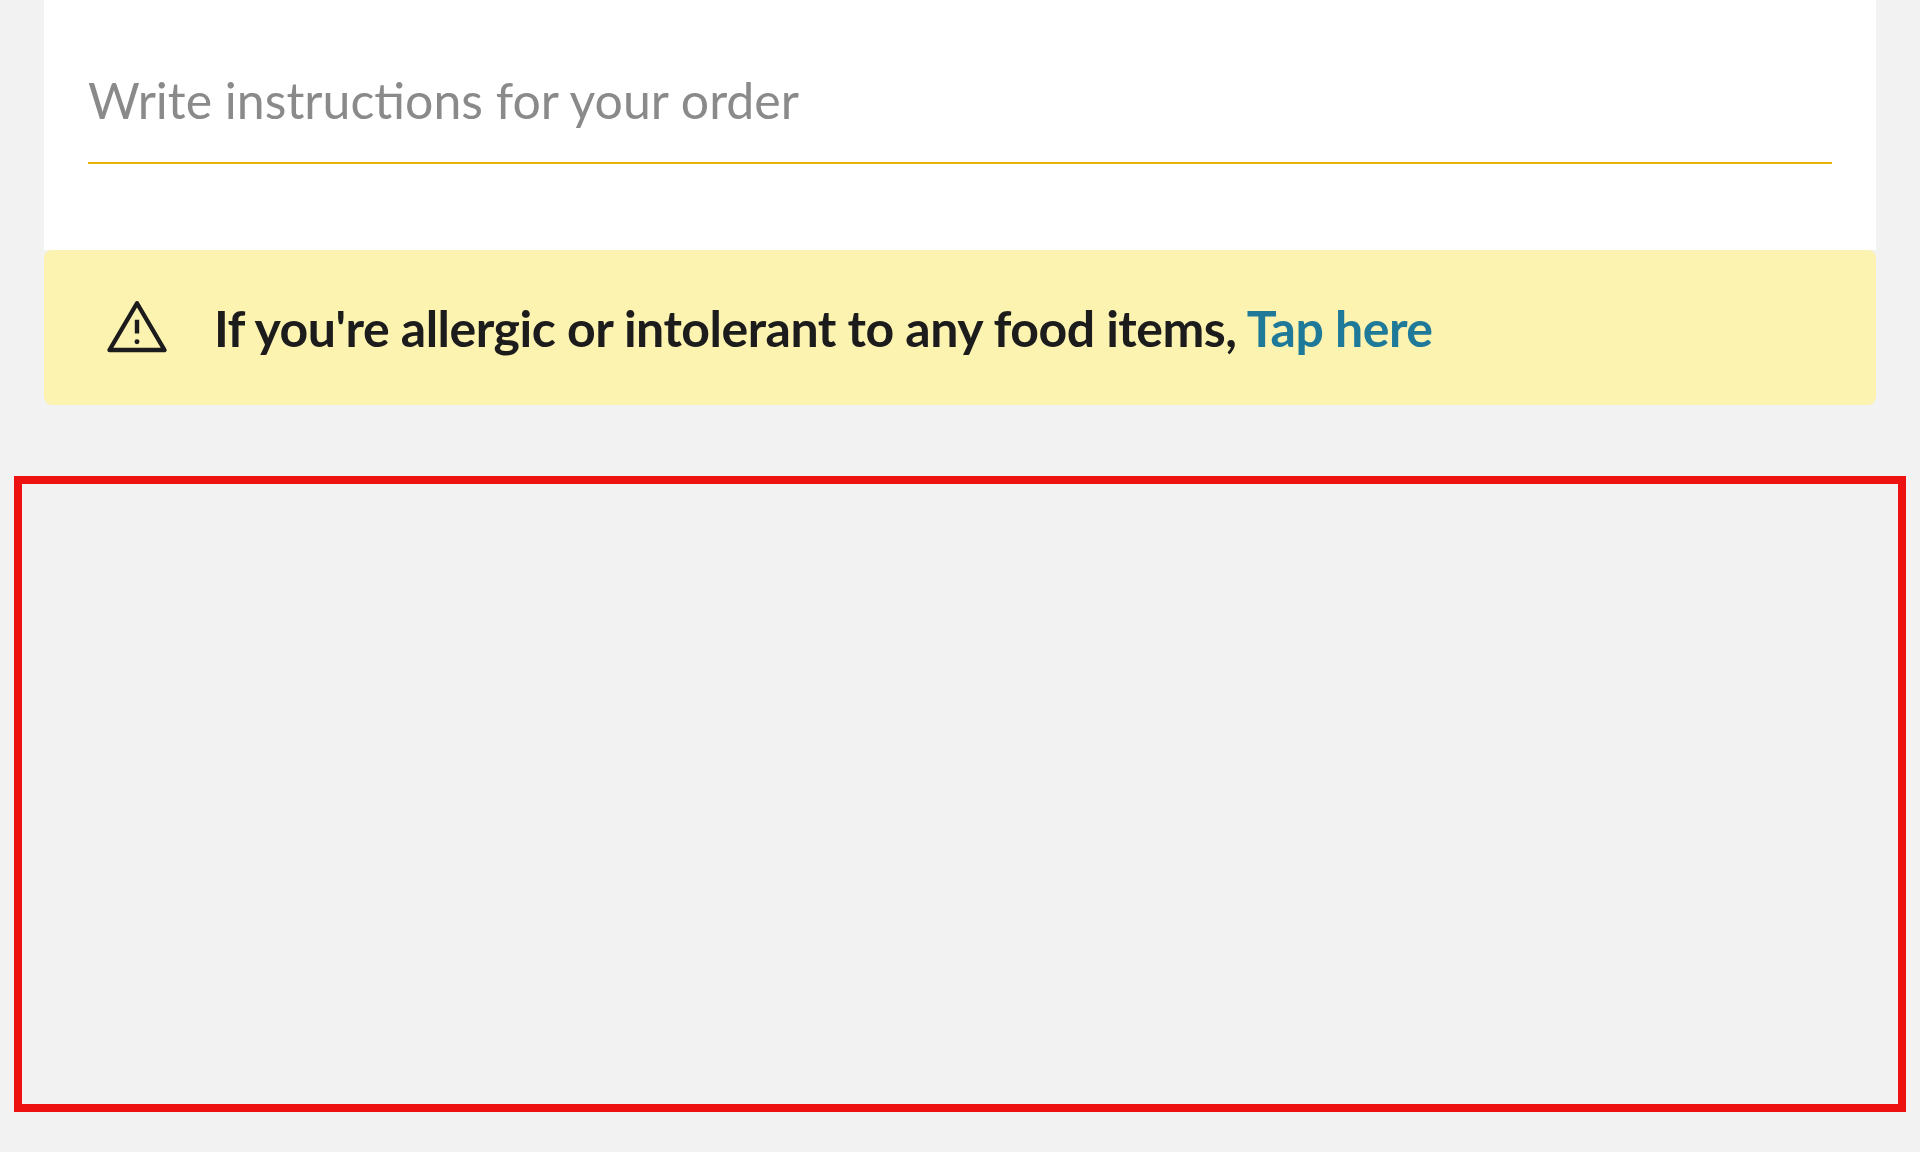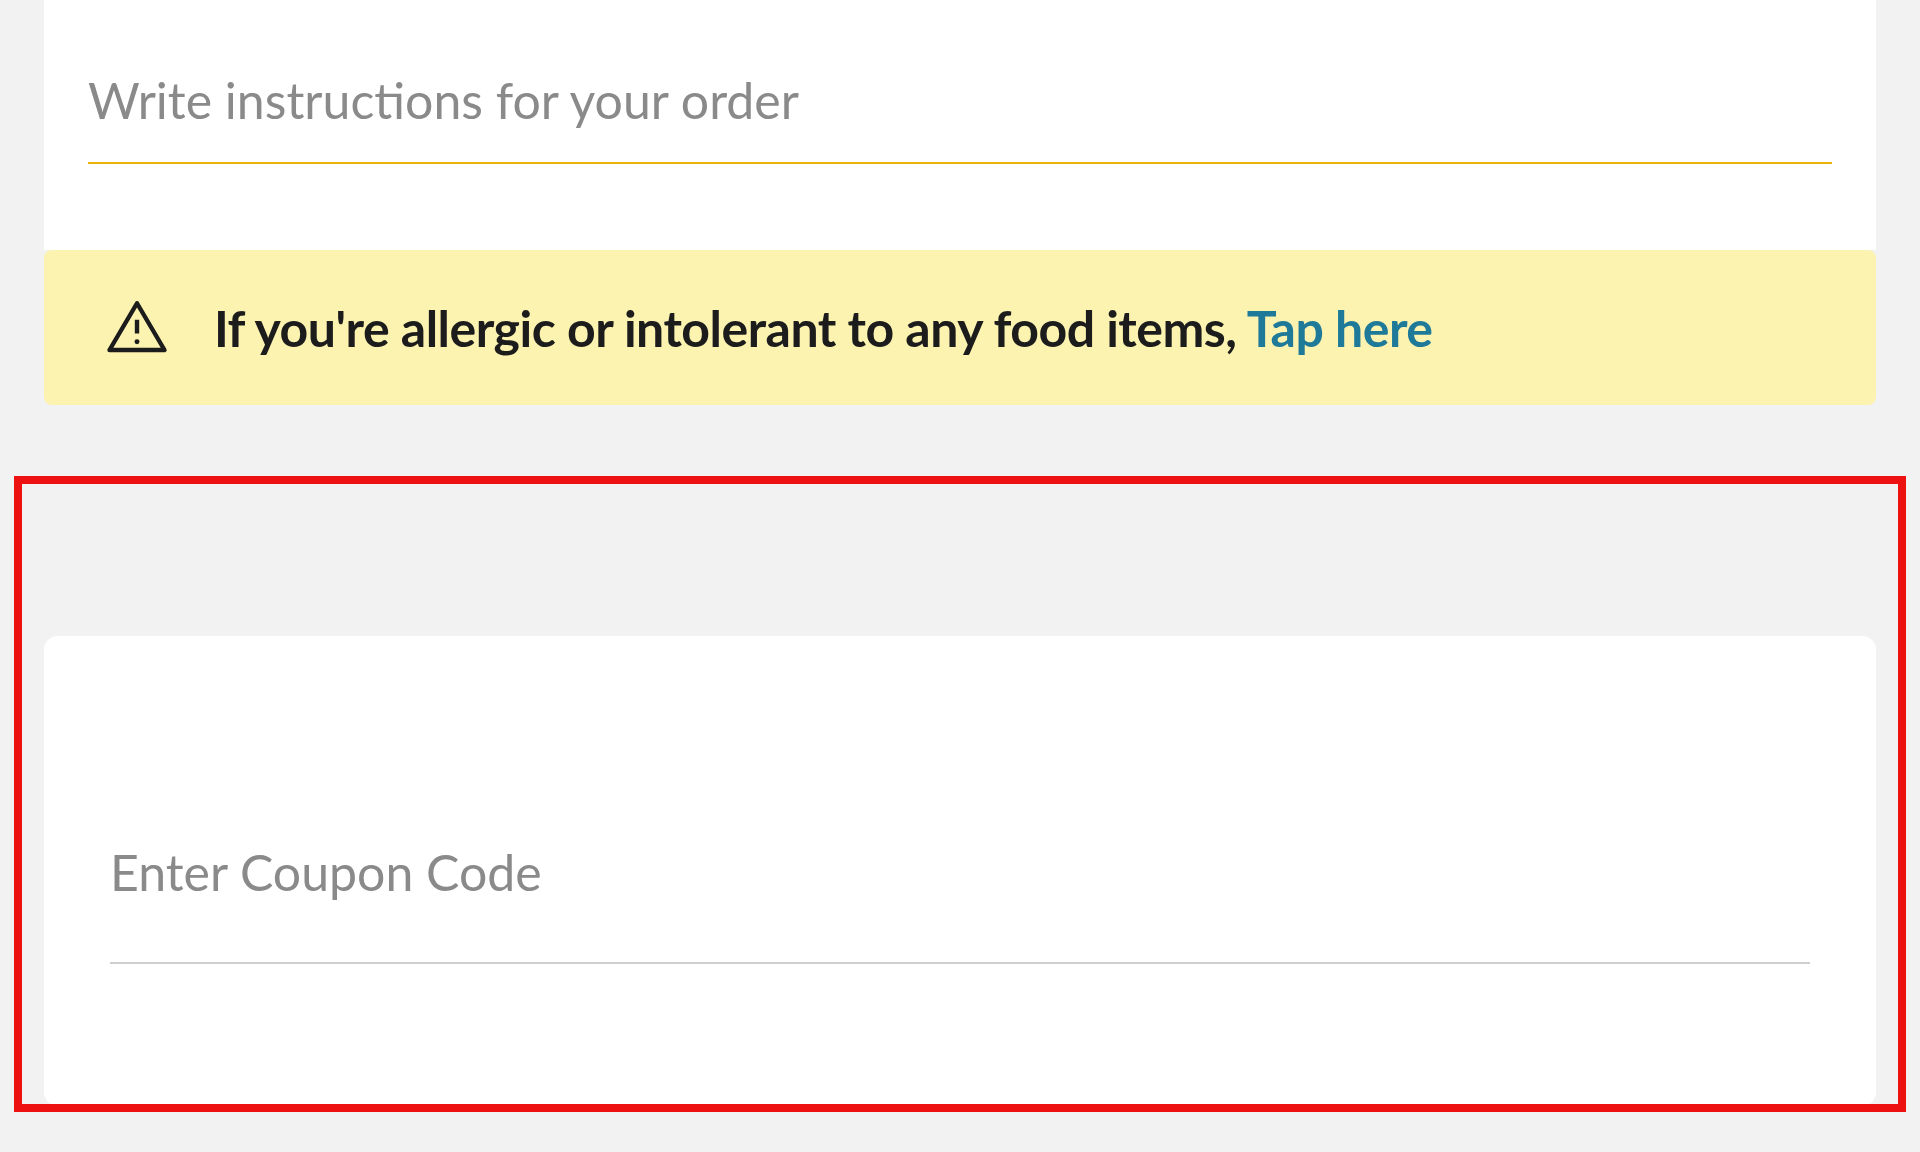--- a/index.html
+++ b/index.html
@@ -154,21 +154,16 @@
       <path d="M12 3 L22 20 L2 20 Z" stroke-linejoin="round"></path>
       <line x1="12" y1="9" x2="12" y2="14"></line>
       <circle cx="12" cy="17" r="0.9" fill="#1c1c1c" stroke="none"></circle>
     </svg>
     <div class="allergy-text">
       <span>If you're allergic or intolerant to any food items, </span><span class="allergy-link">Tap here</span>
     </div>
   </div>
 
 
-  <div class="coupon-card">
-    <div class="coupon-input-wrap">
-      <input type="text" class="coupon-input" placeholder="Enter Coupon Code" style="">
-    </div>
-  </div>
 
   <div class="highlight-box"></div>
 
 </div>
 
 </body></html>

